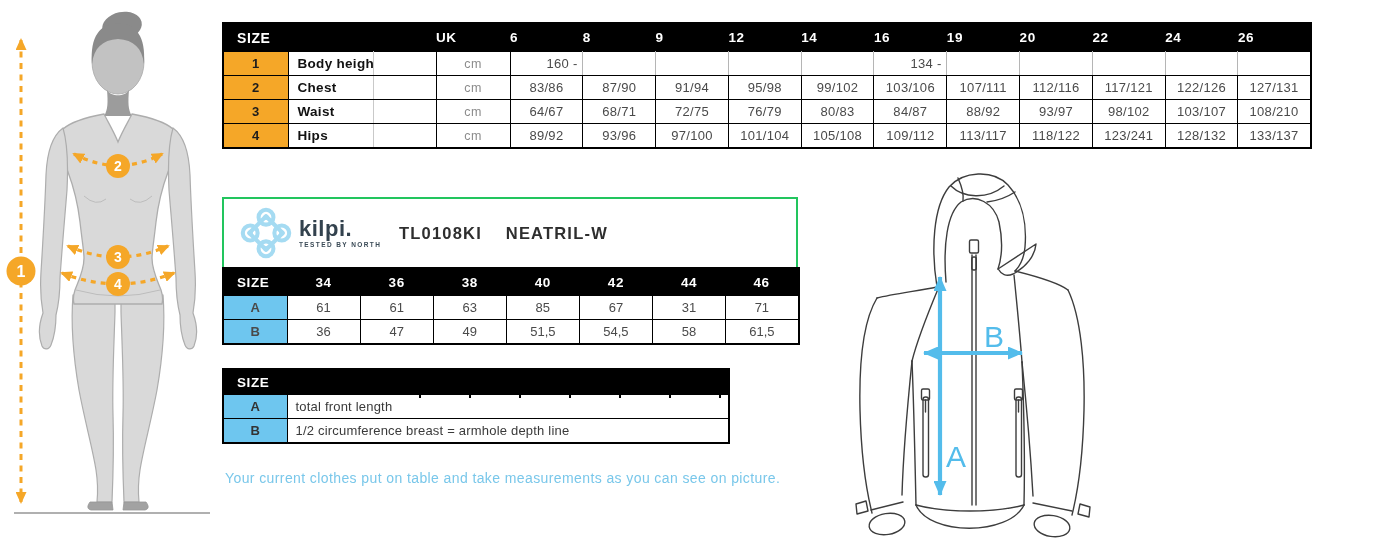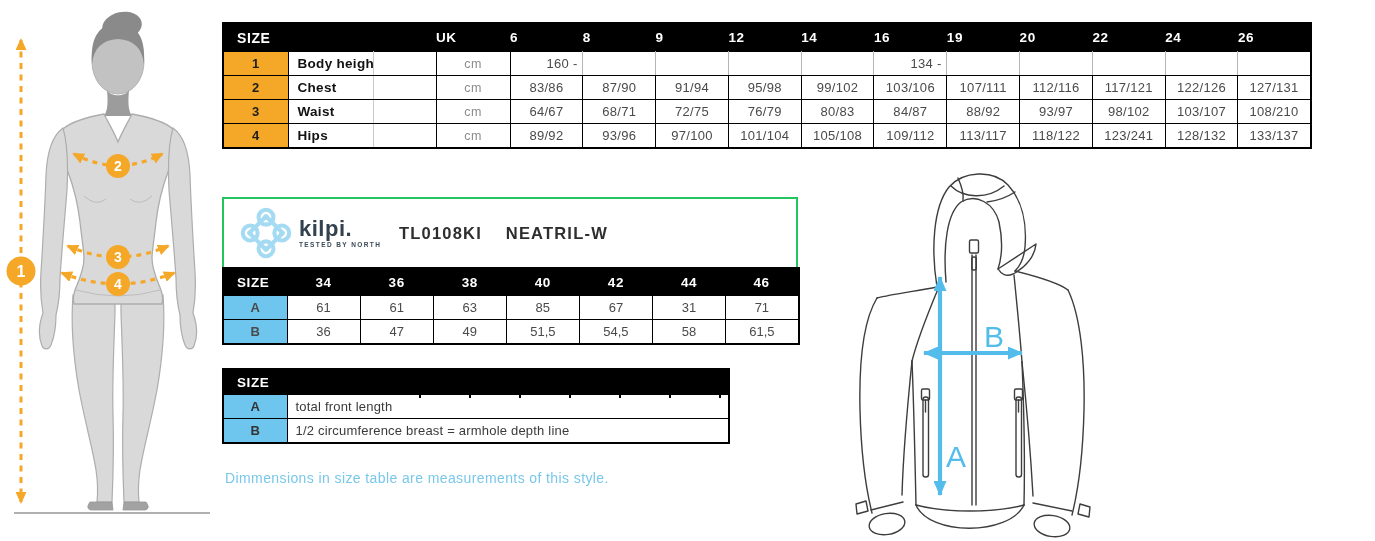--- a/index.html
+++ b/index.html
@@ -309,21 +309,21 @@
           <tr>
             <td class="ab">B</td>
             <td class="desc">1/2 circumference breast = armhole depth line</td>
           </tr>
         </tbody>
     </table>
     <div id="legend-ticks"></div>
   </div>
 
   <div id="notes">
-    <div>Dimmensions in size table are measurements of this style.</div>
+    <div>Your current clothes put on table and take measurements as you can see on picture.</div>
   </div>
 
   <svg id="jacket-svg" width="280" height="376" viewBox="0 0 280 376">
     <defs>
       <marker id="barr" markerUnits="userSpaceOnUse" markerWidth="15" markerHeight="13" refX="14" refY="6.5" orient="auto-start-reverse">
         <path d="M0,0 L15,6.5 L0,13 Z" fill="#53BCEB"></path>
       </marker>
     </defs>
     <g stroke="#3d3d3d" stroke-width="1.4" fill="none" stroke-linecap="round" stroke-linejoin="round">
 

